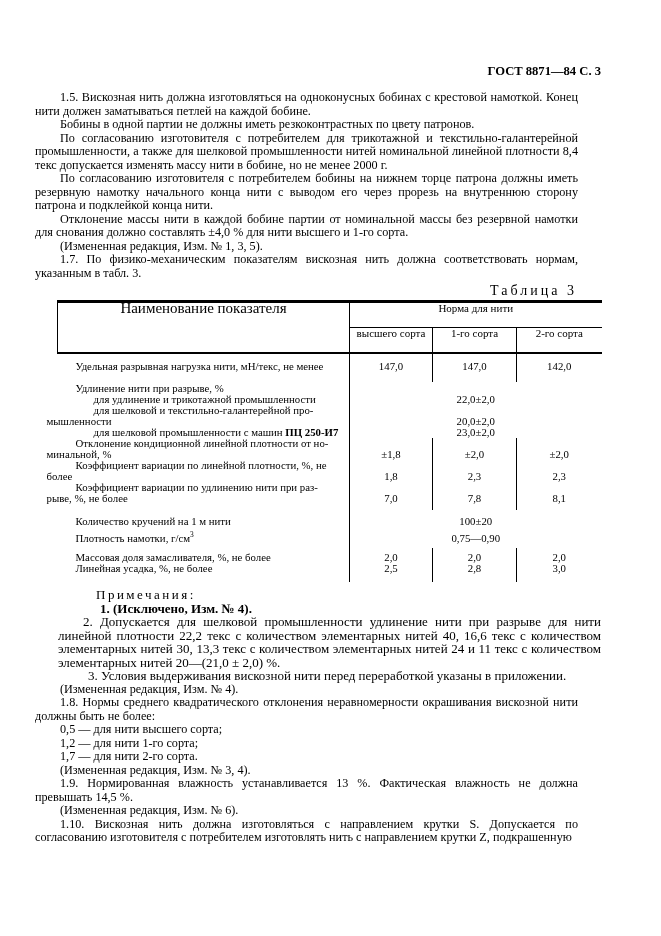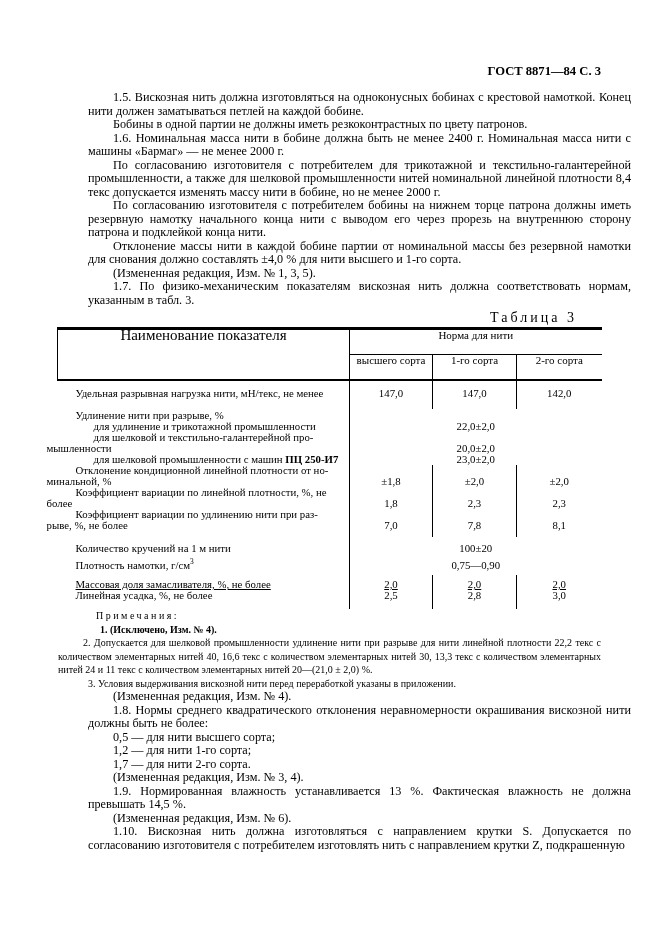--- a/index.html
+++ b/index.html
@@ -8,21 +8,21 @@
     background:#ffffff; color:#000000;
     font-family:"Liberation Serif","DejaVu Serif",serif;
   }
   .page { position:relative; width:661px; height:936px; overflow:hidden; background:#fff; }
 
   .doc-header {
     margin:64px 0 0 58px; width:543px;
     text-align:right; font-weight:bold; font-size:12.6px; line-height:14px;
   }
 
-  .body-text { margin:13px 0 0 88px; width:543px; font-size:12.2px; line-height:13.5px; text-align:justify; }
+  .body-text { margin:13px 0 0 35px; width:543px; font-size:12.2px; line-height:13.5px; text-align:justify; }
   .body-text p { margin:0; text-indent:25px; }
   .amend { font-weight:normal; }
 
   .tbl-caption {
     box-sizing:border-box;
     margin:5px 0 3px 57px; width:544px;
     text-align:right; padding-right:24px;
     font-size:14px; letter-spacing:3px; line-height:12px;
   }
 
@@ -47,42 +47,41 @@
   .hang { margin-left:-11px; white-space:nowrap; }
   .sub  { padding-left:36px; white-space:nowrap; }
   .vl   { height:11px; white-space:nowrap; }
 
   tr.r1 td { padding-top:7px;  padding-bottom:10px; }
   tr.r2 td { padding-top:1px; }
   tr.r3 td { padding-top:0; }
   tr.r5 td { padding-bottom:6px; }
   tr.r6 td { padding-top:6px; }
   tr.r7 td { padding-top:6px; padding-bottom:4px; }
-  tr.r8 td { padding-top:4px;text-decoration:underline; }
+  tr.r8 td { padding-top:4px; }
   tr.r9 td { padding-bottom:8px; }
 
   sup { font-size:7.5px; line-height:0; vertical-align:super; }
 
-  .notes { margin:0 0 0 58px; width:543px; font-size:10px; line-height:13.5px; text-align:justify; }
+  .notes { margin:6px 0 0 58px; width:543px; font-size:13px; line-height:13.5px; text-align:justify; }
   .notes p { margin:0; text-indent:25px; }
   .notes .nhead { text-indent:38px; letter-spacing:2.5px; }
   .notes .n1 { text-indent:42px; font-weight:bold; }
   .notes .n3 { text-indent:30px; }
 </style>
 </head>
 <body>
 
 <div class="page">
 
   <div class="doc-header">ГОСТ 8871—84 С. 3</div>
 
   <div class="body-text">
     <p>1.5. Вискозная нить должна изготовляться на одноконусных бобинах с крестовой намоткой. Конец нити должен заматываться петлей на каждой бобине.</p>
     <p>Бобины в одной партии не должны иметь резкоконтрастных по цвету патронов.</p>
-    <p>1.6. Номинальная масса нити в бобине должна быть не менее 2400 г. Номинальная масса нити с машины «Бармаг» — не менее 2000 г.</p>
     <p>По согласованию изготовителя с потребителем для трикотажной и текстильно-галантерейной промышленности, а также для шелковой промышленности нитей номинальной линейной плотности 8,4 текс допускается изменять массу нити в бобине, но не менее 2000 г.</p>
     <p>По согласованию изготовителя с потребителем бобины на нижнем торце патрона должны иметь резервную намотку начального конца нити с выводом его через прорезь на внутреннюю сторону патрона и подклейкой конца нити.</p>
     <p>Отклонение массы нити в каждой бобине партии от номинальной массы без резервной намотки для снования должно составлять ±4,0 % для нити высшего и 1-го сорта.</p>
     <p class="amend">(Измененная редакция, Изм. № 1, 3, 5).</p>
     <p>1.7. По физико-механическим показателям вискозная нить должна соответствовать нормам, указанным в табл. 3.</p>
   </div>
 
   <div class="tbl-caption">Таблица 3</div>
 
   <table class="tbl">

